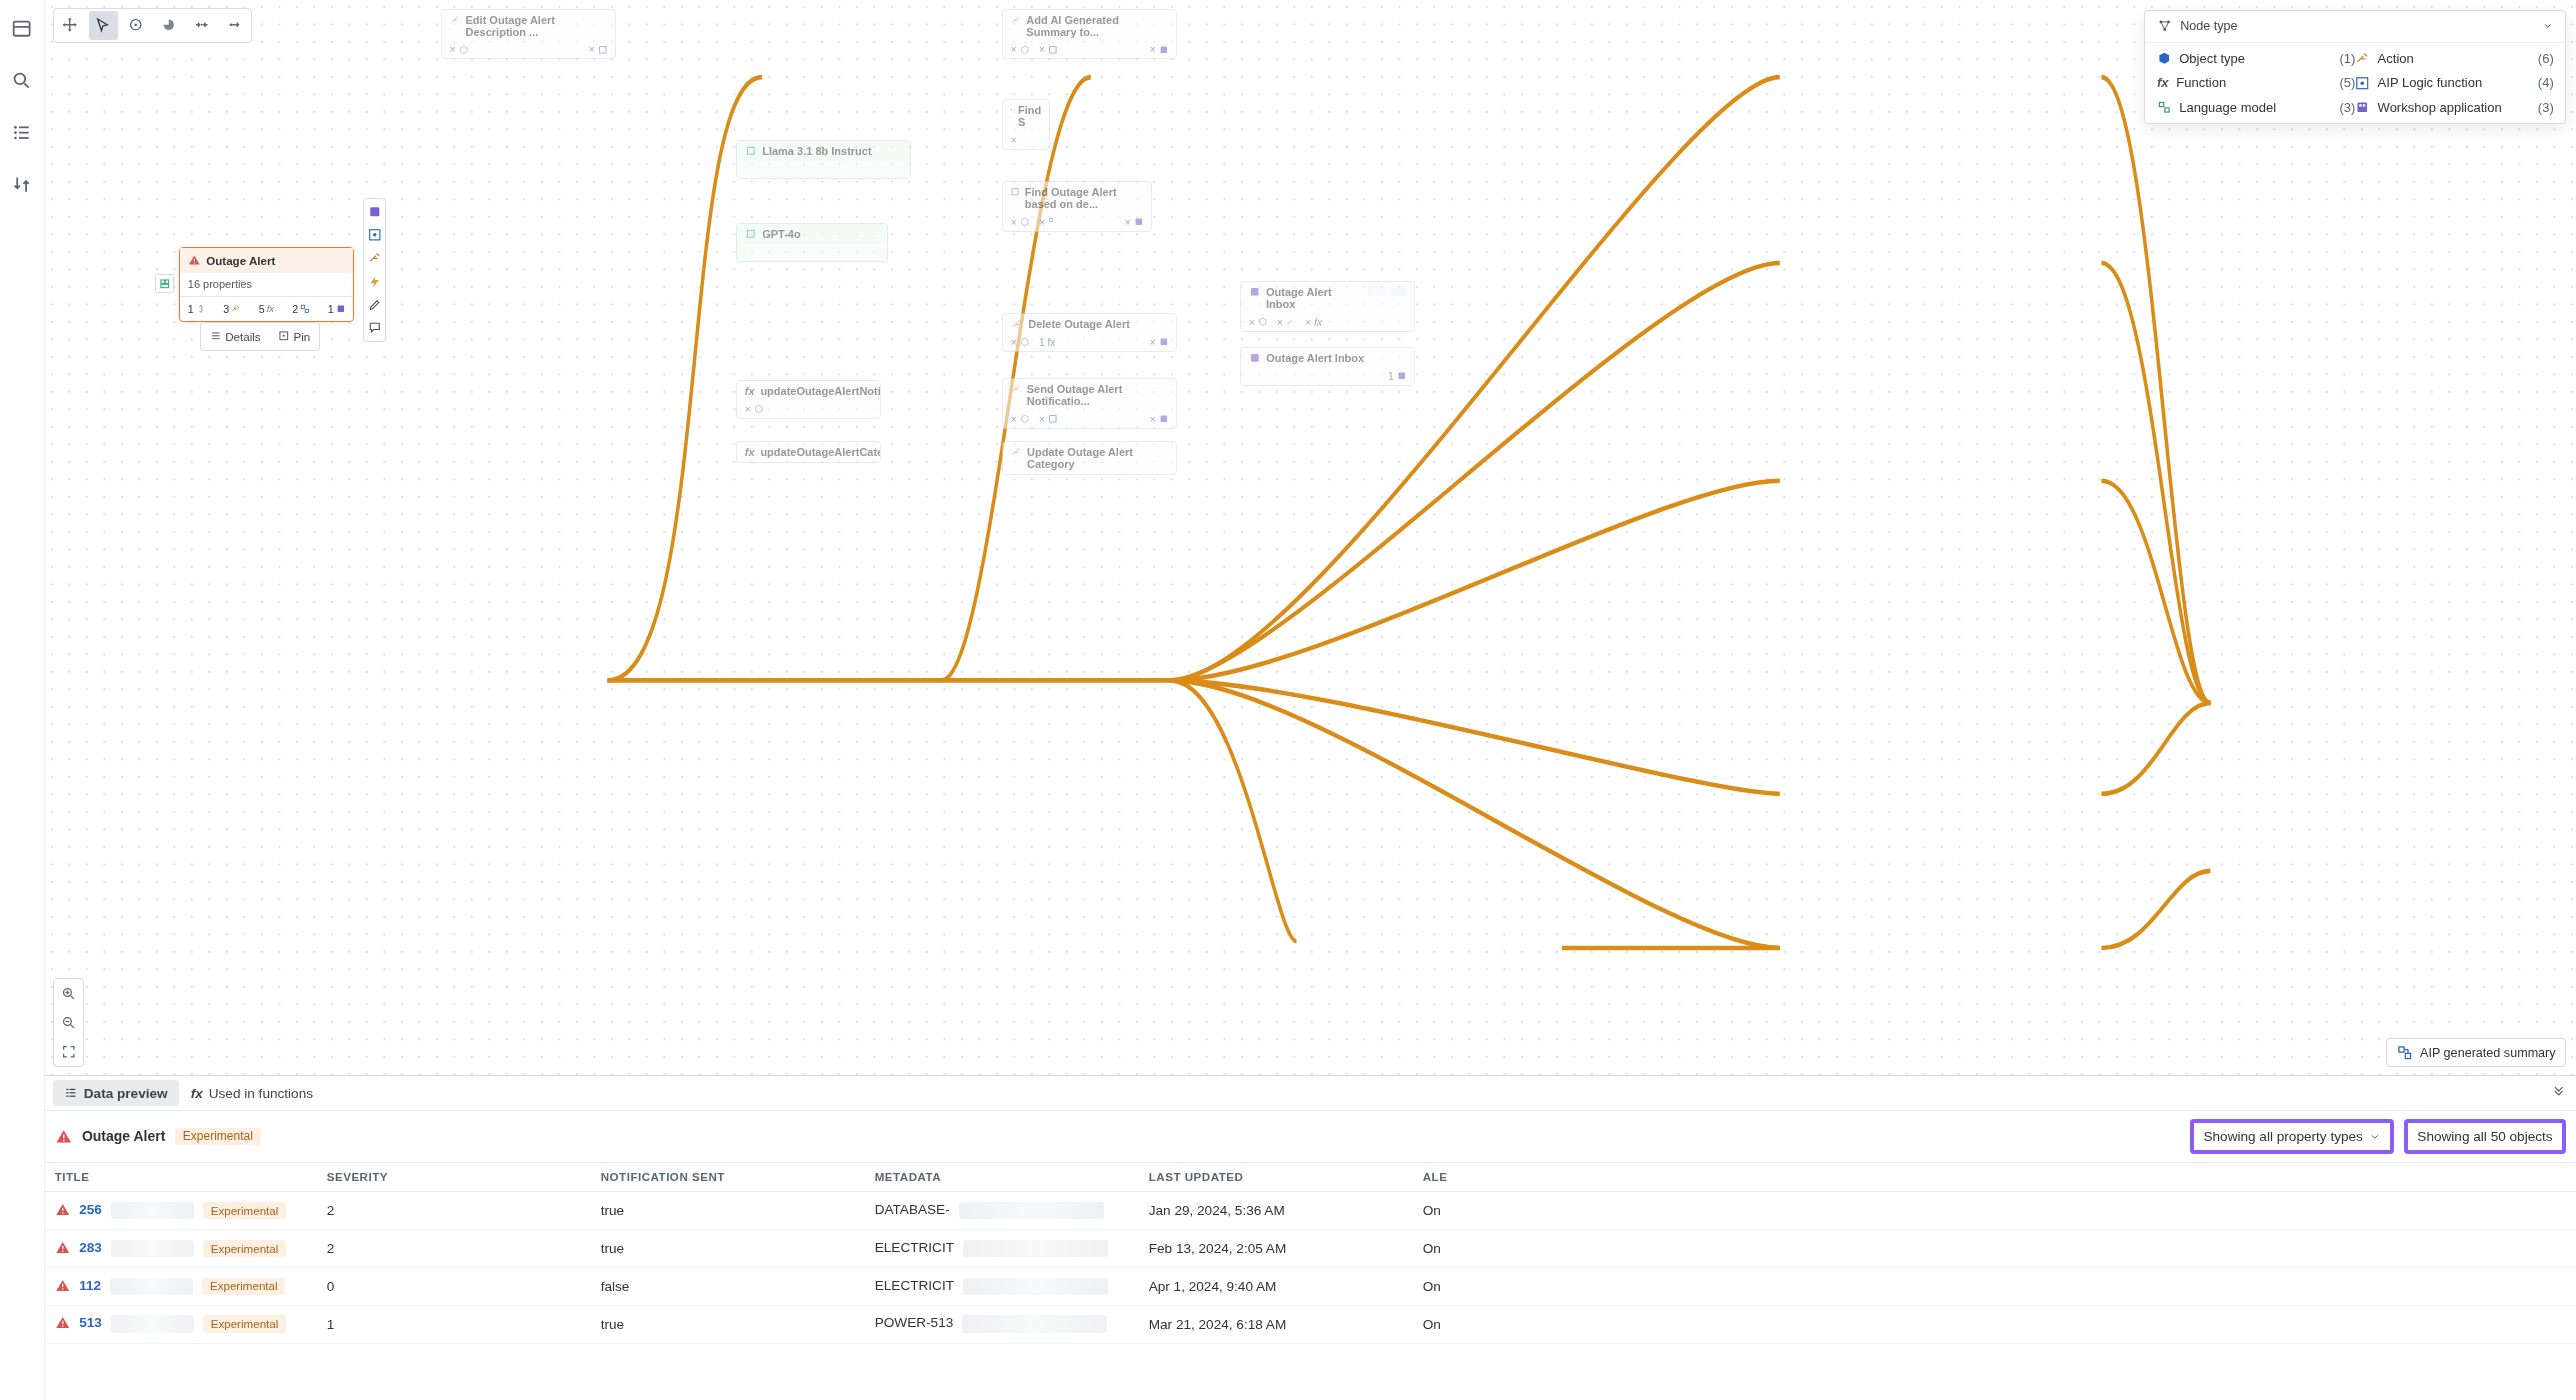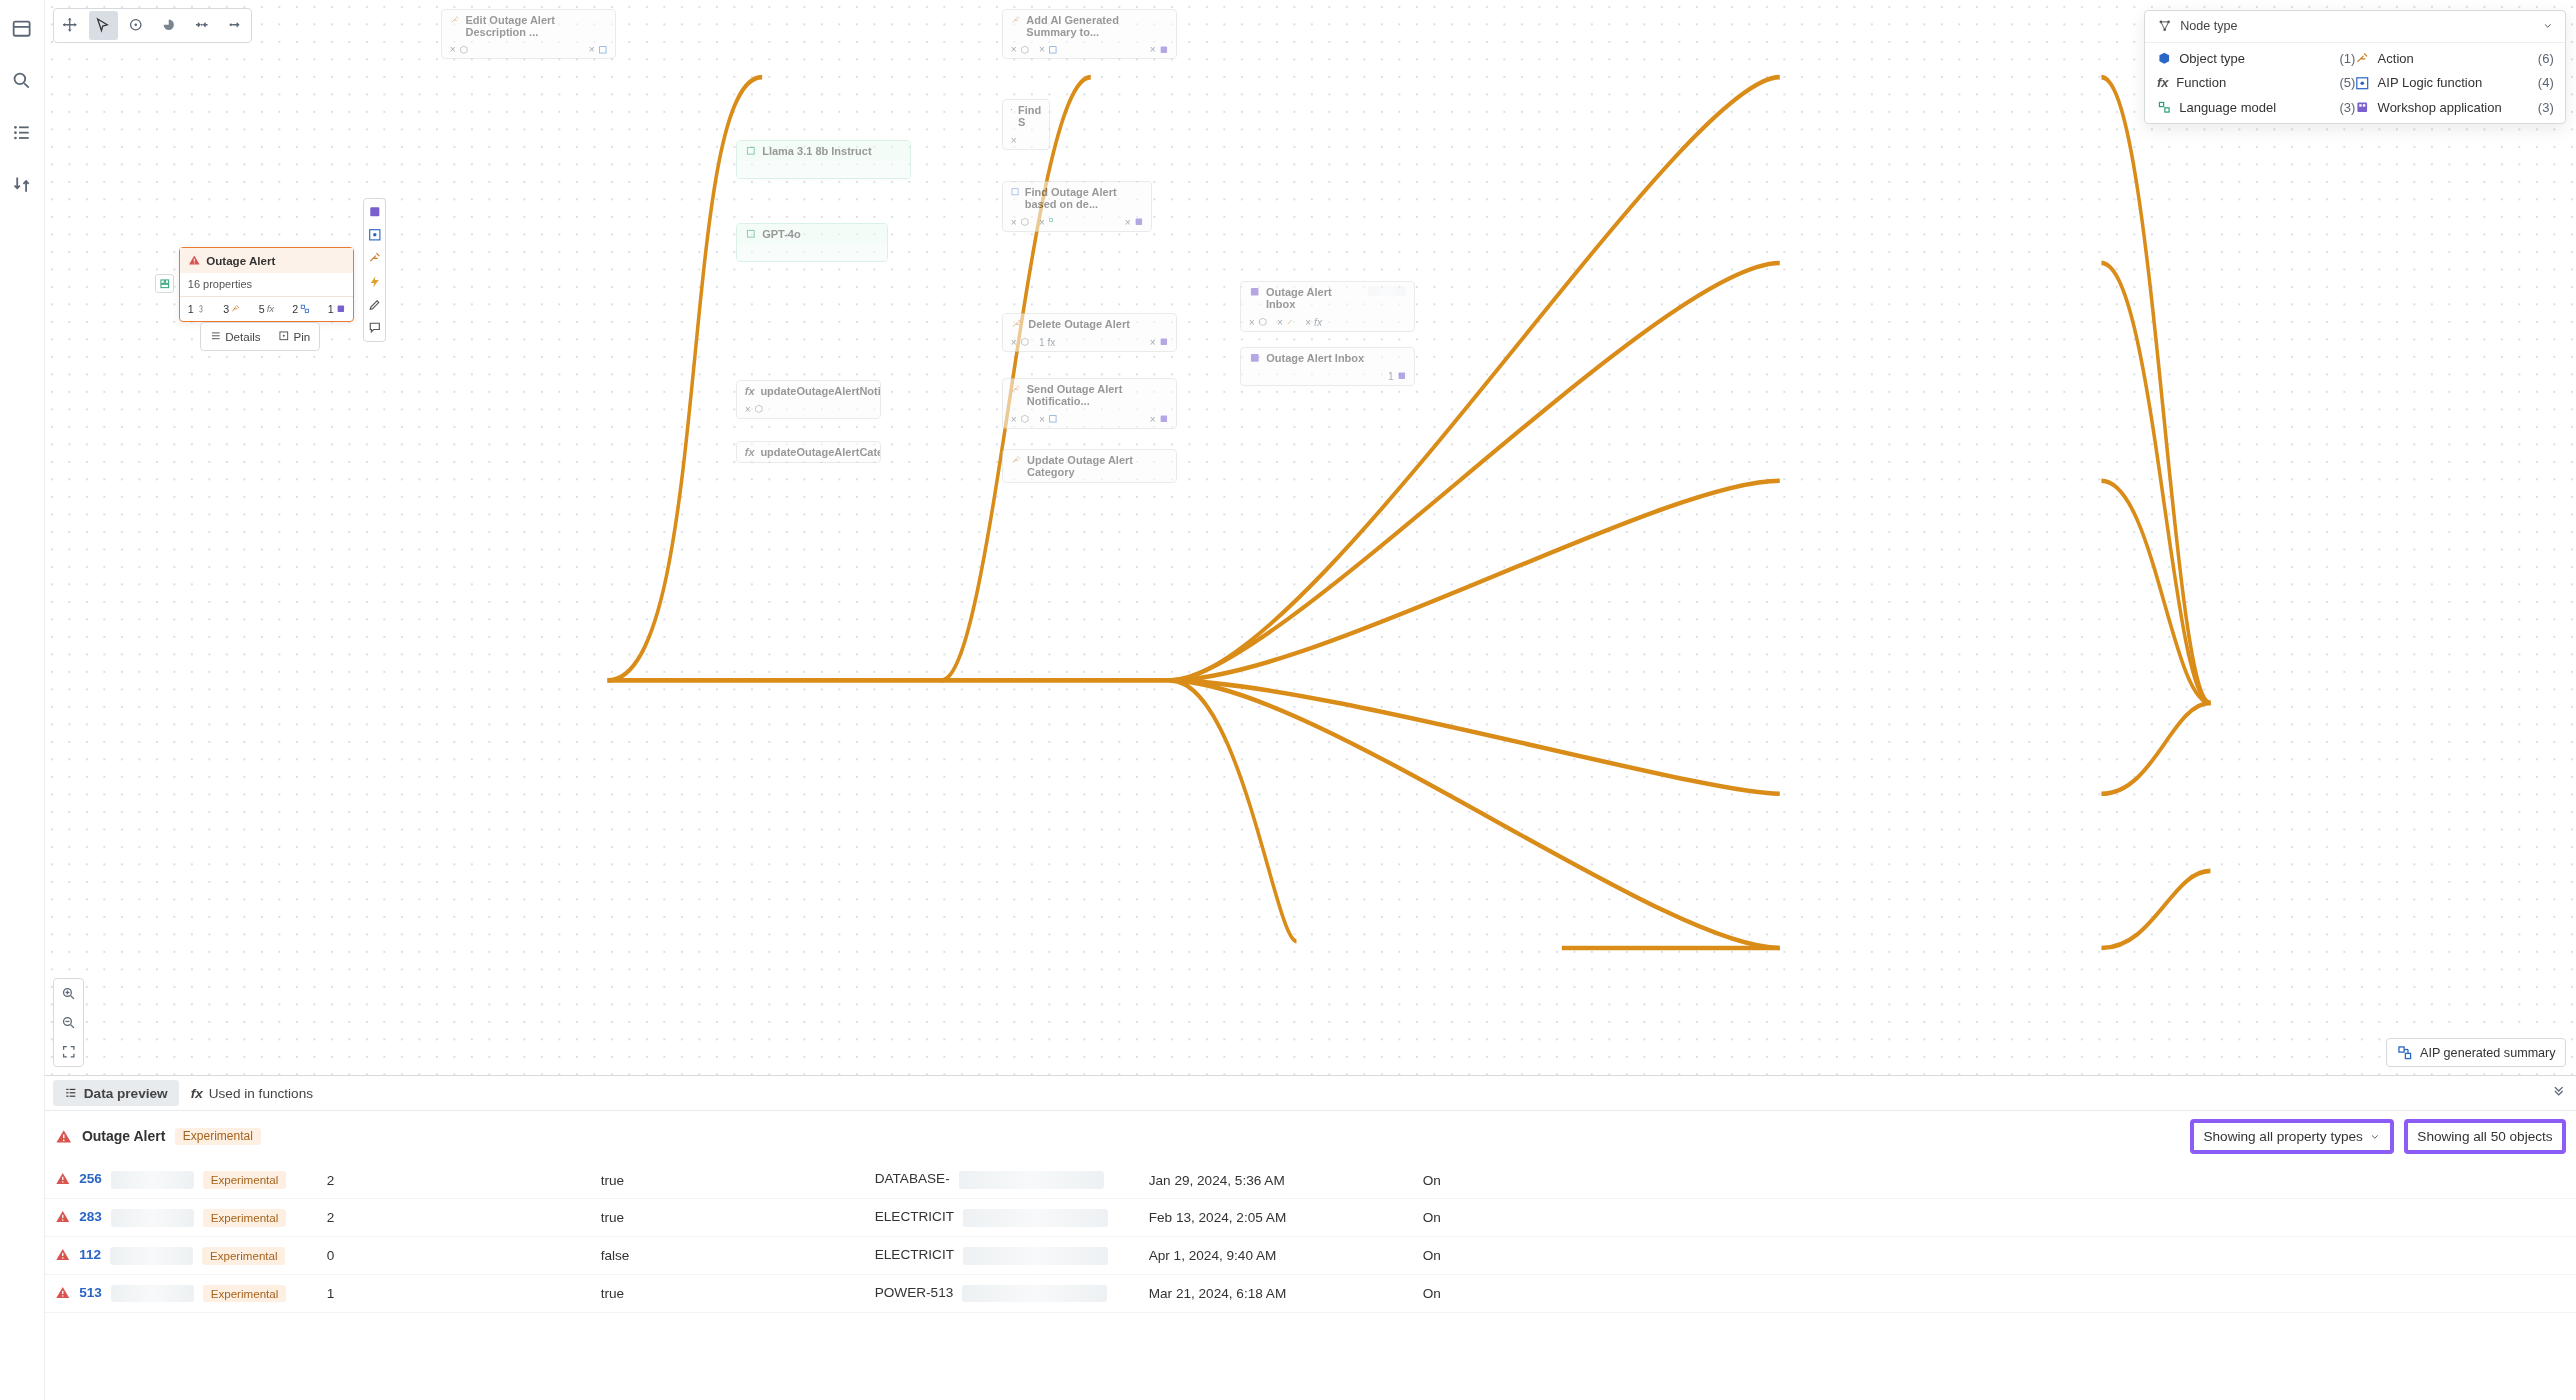--- a/index.html
+++ b/index.html
@@ -425,21 +425,21 @@
               </svg></span>
           </div>
       </div>
 
       <div class="node faded" style="left:691px;top:441px;width:145px;">
         <div class="hdr">
             <span style="font-style:italic;color:#555">fx</span>
             <span>updateOutageAlertCategory</span>
           </div>
       </div>
-      <div class="node faded" style="left:957px;top:441px;width:175px;margin-top:8px;">
+      <div class="node faded" style="left:957px;top:441px;width:175px;">
         <div class="hdr">
             <svg width="11.6" height="11.6" viewBox="0 0 24 24">
               <path d="M4 18 L14 8 M10 13 L17 13 M15 4 L20 9" stroke="#c77a20" stroke-width="2"></path>
             </svg>
             <span>Update Outage Alert Category</span>
           </div>
       </div>
 
       <div class="node faded" style="left:1195px;top:281px;width:175px;">
         <div class="hdr">
@@ -601,20 +601,28 @@
               <span>Showing all property types</span>
               <svg width="11.6" height="11.6" viewBox="0 0 24 24">
                 <path d="M6 9 L12 15 L18 9" fill="none" stroke="#555" stroke-width="2"></path>
               </svg>
             </div>
           <div class="propbtn">
               <span>Showing all 50 objects</span>
             </div>
         </div>
       </div>
+      <div class="thead">
+        <div class="tcell t">TITLE</div>
+        <div class="tcell s">SEVERITY</div>
+        <div class="tcell n">NOTIFICATION SENT</div>
+        <div class="tcell m">METADATA</div>
+        <div class="tcell u">LAST UPDATED</div>
+        <div class="tcell a">ALE</div>
+      </div>
       <div id="rows">
           <div class="trow">
     <div class="tcell t">
               <svg width="15.5" height="15.5" viewBox="0 0 24 24">
                 <path d="M12 3 L22 20 L2 20 Z" fill="#d9534f"></path>
                 <rect x="11" y="9" width="2" height="5" fill="#fff"></rect>
                 <rect x="11" y="16" width="2" height="2" fill="#fff"></rect>
               </svg>
       <span class="idlink">256</span>
               <span class="blurbox"></span>

